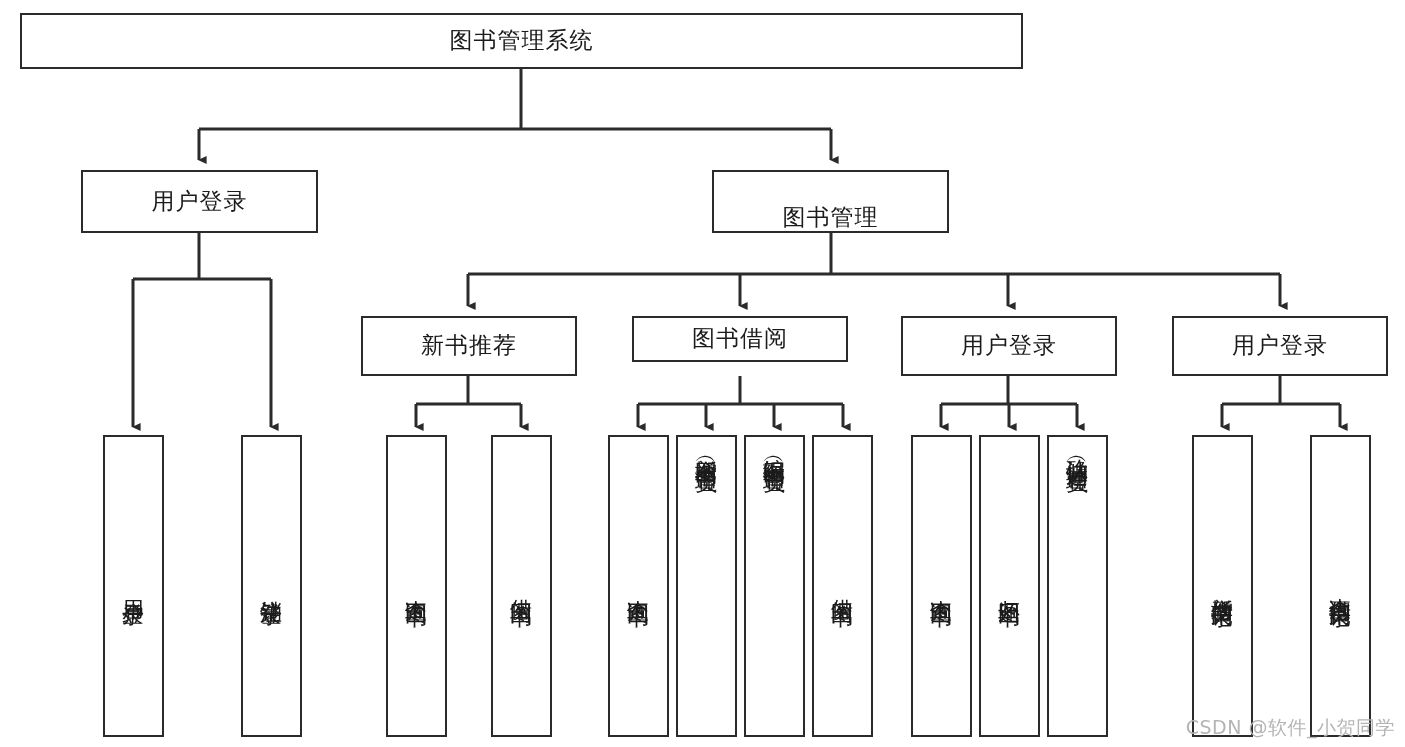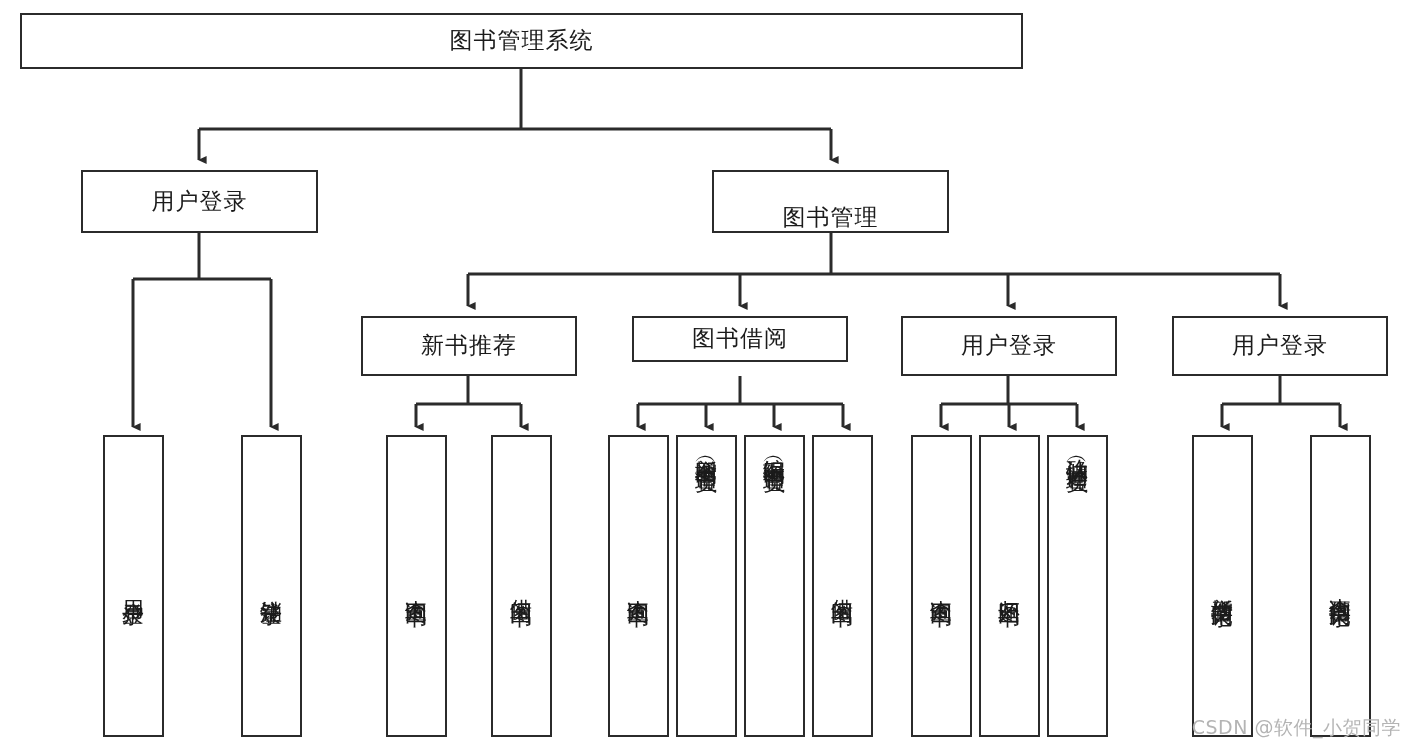--- a/index.html
+++ b/index.html
@@ -56,21 +56,21 @@
   .node.vertical {
     align-items: flex-start;
     padding-top: 4px;
   }
   .node.leaf-short {
     align-items: center;
     padding-top: 0;
   }
   #watermark {
     position: absolute;
-    right: 4px;
+    right: 10px;
     bottom: 6px;
     font-size: 19px;
     color: #b4b4b4;
     white-space: nowrap;
     z-index: 3;
     letter-spacing: 0.5px;
     text-align: center;
   }
 </style>
 </head>

